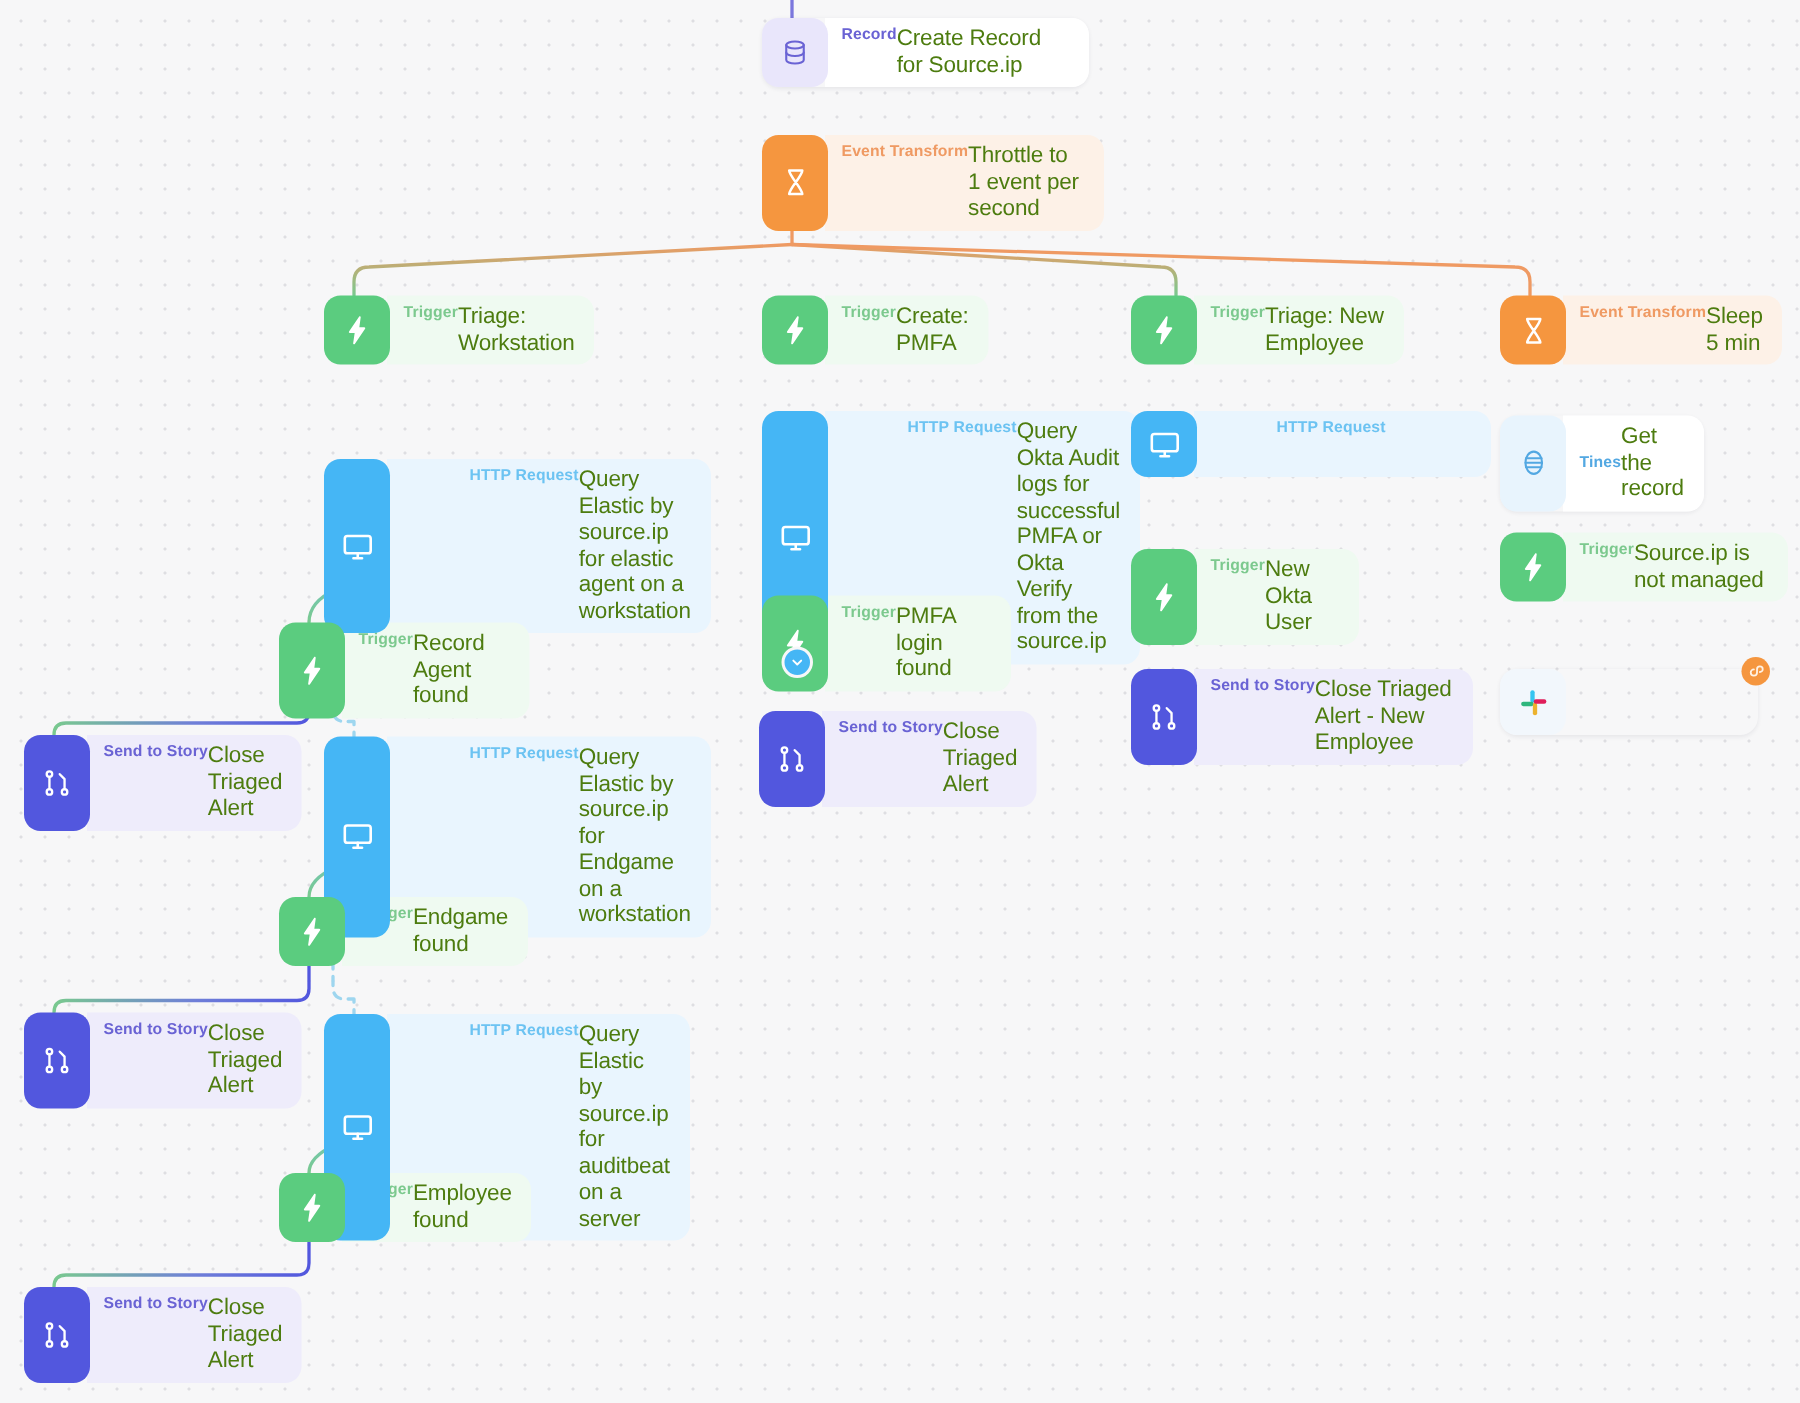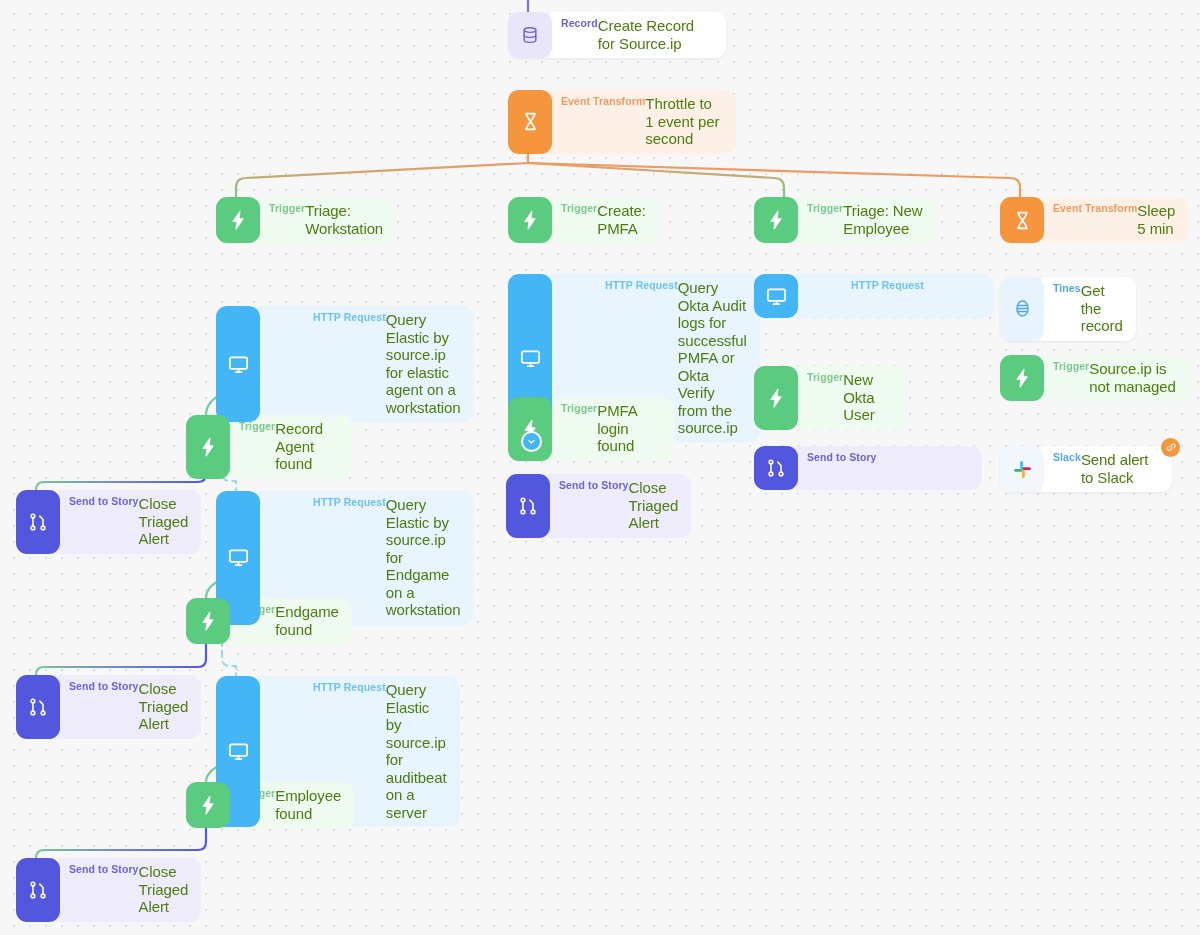--- a/index.html
+++ b/index.html
@@ -86,21 +86,21 @@
   .t-transform .node-icon { background: #f5963f; }
   .t-transform .node-body { background: #fdf1e7; }
   .t-transform .node-kind { color: #ef9a63; }
 
   .t-record .node-icon { background: #e9e6fb; }
   .t-record .node-body { background: #ffffff; }
   .t-record .node-kind { color: #6a63d4; }
 
   .t-tines .node-icon { background: #e8f4fd; }
   .t-tines .node-body { background: #ffffff; }
-  .t-tines .node-kind { color: #53a8e2; }
+  .t-tines .node-kind { color: #53a8e2; margin-top: 20px; }
 
   .t-slack .node-icon { background: #f2f7fc; }
   .t-slack .node-body { background: #ffffff; }
   .t-slack .node-kind { color: #53a8e2; }
 
   .t-record, .t-tines, .t-slack { box-shadow: 0 1px 3px rgba(40,40,70,.08); }
 
   .badge-loop {
     position: absolute;
     width: 19px;
@@ -410,34 +410,31 @@
           <svg width="22" height="22" viewBox="0 0 24 24" fill="none" stroke="#fff" stroke-width="1.7" stroke-linecap="round" stroke-linejoin="round">
             <circle cx="6.5" cy="5.5" r="2"></circle>
             <circle cx="6.5" cy="18.5" r="2"></circle>
             <circle cx="17.5" cy="18.5" r="2"></circle>
             <path d="M17.5 16.5V9.2L14 5.6"></path>
             <path d="M6.5 7.5v9"></path>
           </svg>
         </div>
         <div class="node-body">
           <div class="node-kind">Send to Story</div>
+          <div class="node-title">Close Triaged Alert - New Employee</div>
         </div>
       </div>
       <div class="node t-slack" style="left: 1000px; top: 446px; width: 172px;">
         <div class="node-icon">
           <svg width="21" height="21" viewBox="0 0 24 24">
             <rect x="9.4" y="2.4" width="3.3" height="9.6" rx="1.65" fill="#36c5f0"></rect>
             <rect x="2.4" y="11.3" width="9.6" height="3.3" rx="1.65" fill="#2eb67d"></rect>
             <rect x="11.3" y="12" width="3.3" height="9.6" rx="1.65" fill="#ecb22e"></rect>
             <rect x="12" y="9.4" width="9.6" height="3.3" rx="1.65" fill="#e01e5a"></rect>
           </svg>
-        </div>
-        <div class="node-body">
-          <div class="node-kind">Slack</div>
-          <div class="node-title">Send alert to Slack</div>
         </div>
         <div class="badge-loop">
           <svg width="12" height="12" viewBox="0 0 24 24" fill="none" stroke="#fff2e4" stroke-width="2.4" stroke-linecap="round">
             <path d="M8.5 8.5a4.2 4.2 0 1 0 4.2 4.2V8.2a3.8 3.8 0 1 1 3.8 3.8"></path>
           </svg>
         </div>
       </div>
       <div class="node t-http" style="left: 216px; top: 491px; width: 228px;">
         <div class="node-icon">
           <svg width="23" height="23" viewBox="0 0 24 24" fill="none" stroke="#fff" stroke-width="1.8" stroke-linecap="round" stroke-linejoin="round">

